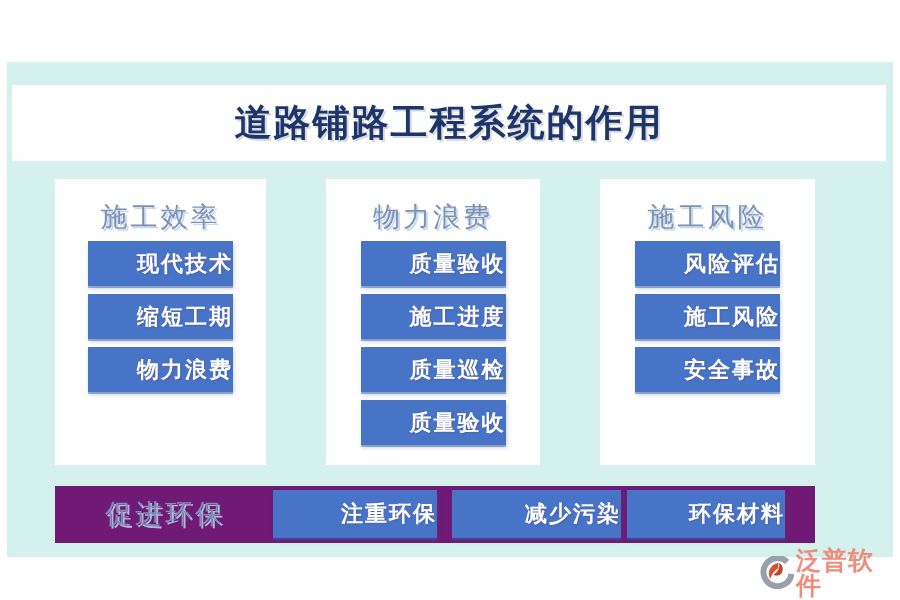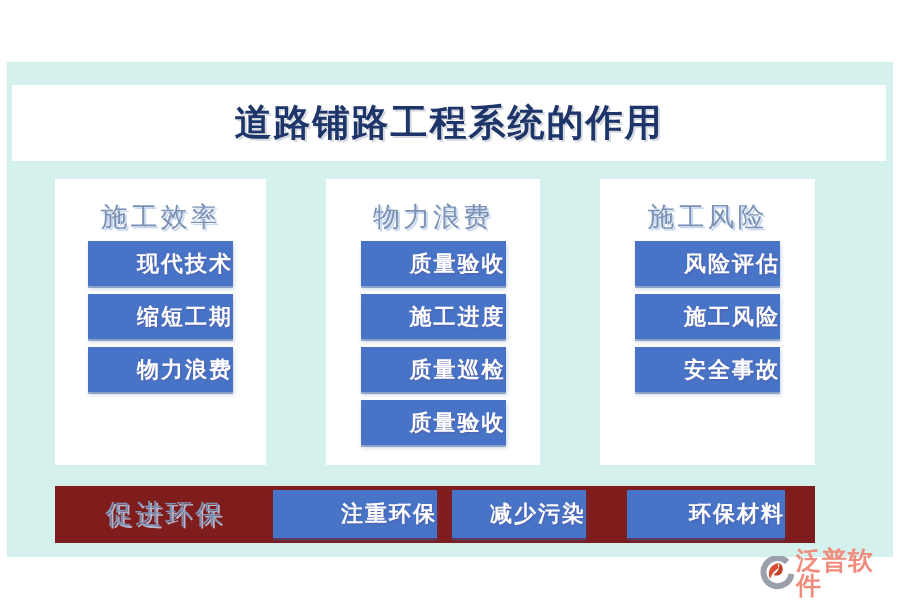--- a/index.html
+++ b/index.html
@@ -60,36 +60,36 @@
     line-height: 45px;
     text-align: right;
     text-shadow: 1px 1px 2px rgba(90,70,140,0.45);
     box-shadow: 0 2px 0 rgba(53,88,160,0.45), 1px 3px 4px rgba(53,88,160,0.25);
     cursor: pointer;
   }
   .footer-strip {
     position: absolute;
     left: 55px; top: 486px;
     width: 760px; height: 57px;
-    background: #7f1d1d;
+    background: #701a75;
   }
   .footer-label {
     position: absolute;
     left: 0; top: 0;
     width: 220px; height: 57px;
     line-height: 57px;
     text-align: center;
     font-size: 27px;
     letter-spacing: 3px;
     color: #7d91b4;
     text-shadow: 2px 2px 0 rgba(190,212,236,0.85);
   }
   .footer-strip .btn { position: absolute; top: 4px; margin: 0; height: 48px; line-height: 48px; }
   .footer-strip .btn.f1 { left: 218px; width: 164px; }
-  .footer-strip .btn.f2 { left: 397px; width: 134px; }
+  .footer-strip .btn.f2 { left: 397px; width: 169px; }
   .footer-strip .btn.f3 { left: 572px; width: 158px; }
   .brand {
     position: absolute;
     left: 760px; top: 548px;
     width: 135px; height: 50px;
   }
   .brand-row { display: flex; align-items: center; }
   .brand-name {
     font-size: 25px;
     font-weight: bold;

